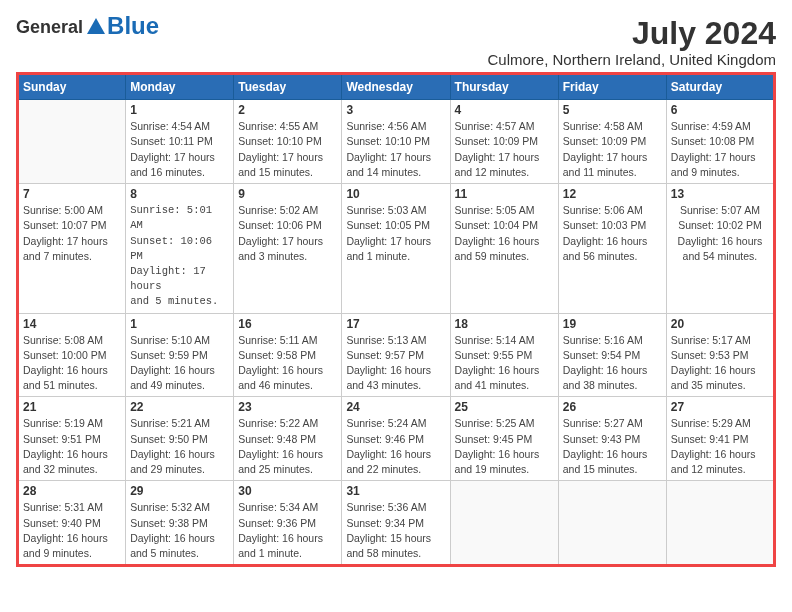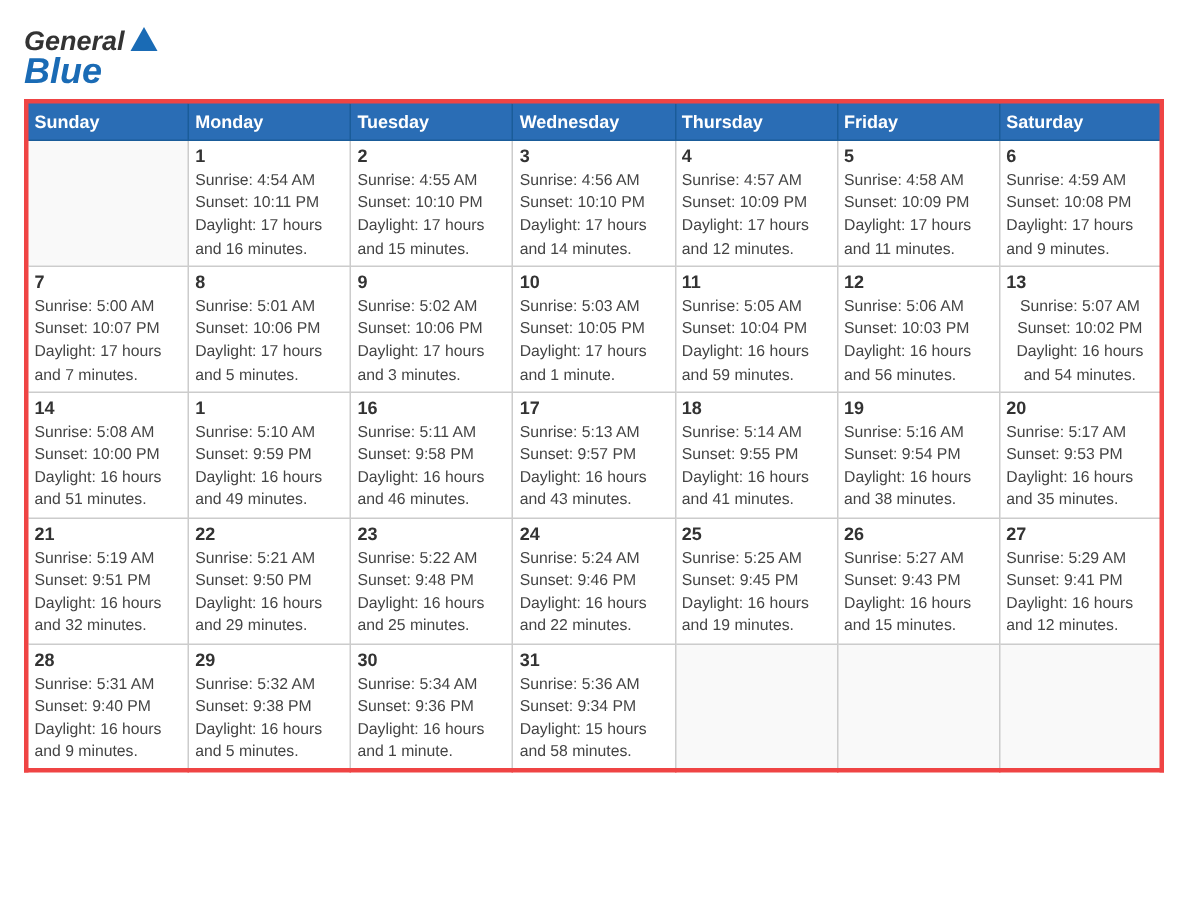--- a/index.html
+++ b/index.html
@@ -11,23 +11,22 @@
       padding: 16px;
     }
     .header-area {
       display: flex;
       align-items: flex-start;
       justify-content: space-between;
       margin-bottom: 4px;
     }
     .logo {
       display: flex;
-      flex-direction: column;
+      flex-direction: row;
       align-items: flex-start;
-      font-style: italic;
     }
     .logo-text {
       display: flex;
       align-items: center;
     }
     .logo-general {
       font-size: 18px;
       font-weight: bold;
       color: #333;
     }
@@ -102,20 +101,24 @@
 <div class="header-area">
   <div class="logo">
     <div class="logo-text">
       <span class="logo-general">General</span>
       <svg class="logo-icon" viewBox="0 0 22 22">
         <polygon points="11,2 20,18 2,18" fill="#1a6bb5"></polygon>
       </svg>
     </div>
     <span class="logo-blue" style="margin-top:-4px;">Blue</span>
   </div>
+  <div class="title-area">
+    <div class="month-title">July 2024</div>
+    <div class="location-title">Culmore, Northern Ireland, United Kingdom</div>
+  </div>
 </div>
 
 <table class="calendar">
   <thead>
     <tr>
     <th>Sunday</th>
         <th>Monday</th>
         <th>Tuesday</th>
         <th>Wednesday</th>
         <th>Thursday</th>
@@ -172,21 +175,21 @@
       <tr class="week-row">
         <td>
           <span class="day-number">7</span>
           <div class="day-info" style="white-space: pre-line;">Sunrise: 5:00 AM
 Sunset: 10:07 PM
 Daylight: 17 hours
 and 7 minutes.</div>
         </td>
         <td>
           <span class="day-number">8</span>
-          <div class="day-info" style="white-space: pre-line;">Sunrise: 5:01 AM
+          <div class="day-info" style="white-space: pre-line; font-family: Liberation Mono, monospace;">Sunrise: 5:01 AM
 Sunset: 10:06 PM
 Daylight: 17 hours
 and 5 minutes.</div>
         </td>
         <td>
           <span class="day-number">9</span>
           <div class="day-info" style="white-space: pre-line;">Sunrise: 5:02 AM
 Sunset: 10:06 PM
 Daylight: 17 hours
 and 3 minutes.</div>

